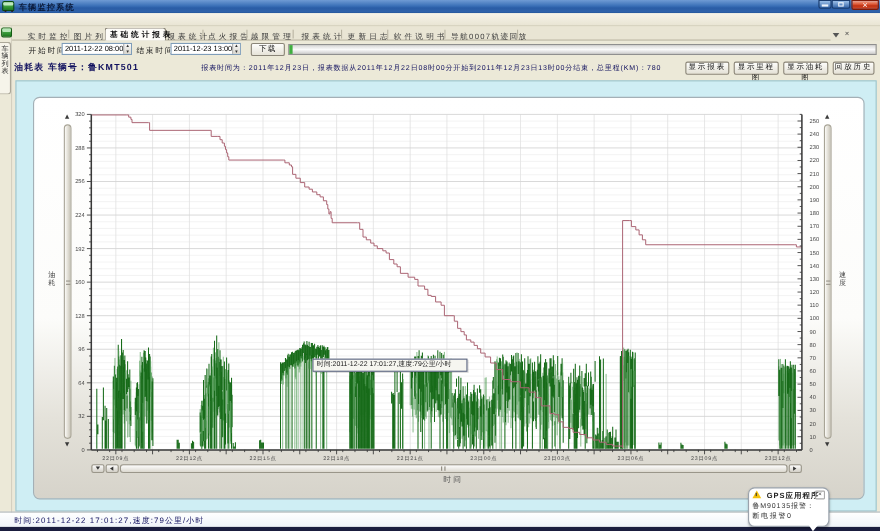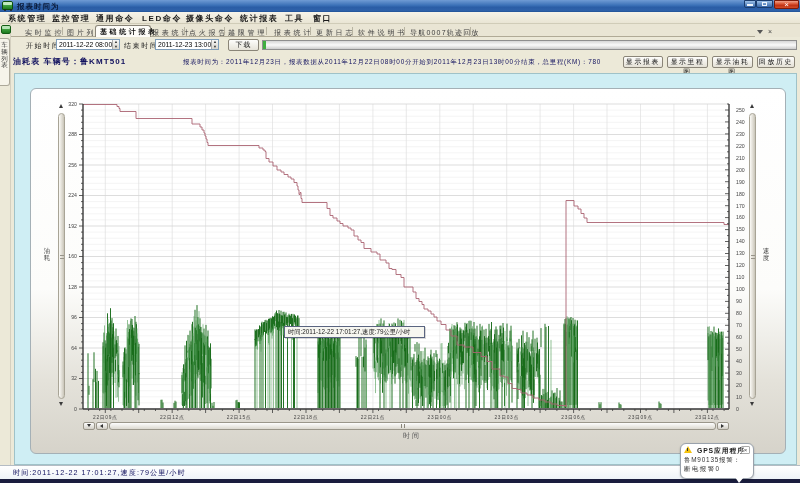--- a/index.html
+++ b/index.html
@@ -6,39 +6,29 @@
 #app{position:relative;width:800px;height:483px;background:#ece9d8}
 .abs{position:absolute}
 </style></head><body>
 <div id="app">
 
 <div class="abs" style="left:0;top:0;width:800px;height:12px;background:linear-gradient(#6f9bd4 0%,#3a70b7 45%,#2a5da6 60%,#2f62aa 92%,#1c4c8e 100%)"></div>
 <div class="abs" style="left:2px;top:1px;width:11px;height:9px;background:linear-gradient(#5cc45c,#1e7a1e);border-radius:2px 2px 1px 1px;border:1px solid #0c4d0c"></div>
 <div class="abs" style="left:3px;top:2px;width:9px;height:3px;background:#bfe8bf;border-radius:1px"></div>
 <div class="abs" style="left:4px;top:9px;width:2px;height:2px;background:#222;border-radius:50%"></div>
 <div class="abs" style="left:10px;top:9px;width:2px;height:2px;background:#222;border-radius:50%"></div>
-<div class="abs" style="left:17px;top:2px;font-size:7.5px;color:#0a1a3a;font-weight:bold;letter-spacing:1px">报表时间为</div>
+<div class="abs" style="left:17px;top:2px;font-size:7.5px;color:#0a1a3a;font-weight:bold;letter-spacing:1px">车辆监控系统</div>
 
 <div class="abs" style="left:744px;top:0;width:12px;height:8px;background:linear-gradient(#9cc0e8,#3565a8);border-radius:0 0 2px 2px;border:1px solid #1a3c6e"></div>
 <div class="abs" style="left:747px;top:4px;width:6px;height:2px;background:#eef4fb"></div>
 <div class="abs" style="left:756px;top:0;width:17px;height:8px;background:linear-gradient(#9cc0e8,#3565a8);border-radius:0 0 2px 2px;border:1px solid #1a3c6e"></div>
 <div class="abs" style="left:762px;top:2px;width:5px;height:4px;border:1px solid #eef4fb"></div>
 <div class="abs" style="left:774px;top:0;width:25px;height:9px;background:linear-gradient(#f0a088 0%,#d9502e 45%,#c03214 60%,#d04a28 100%);border-radius:0 0 2px 2px;border:1px solid #7e1a08;color:#fff;font-size:8px;line-height:7px;text-align:center">×</div>
 
 <div class="abs" style="left:0;top:12px;width:800px;height:12px;background:linear-gradient(#f6f3e9,#e9e5d4);border-bottom:1px solid #d0ccb8"></div>
-<div class="abs" style="left:0;top:13px;width:800px;height:10px;font-size:8px;font-weight:bold;color:#1a1a1a;letter-spacing:1.6px">
-<span class="abs" style="left:8px">系统管理</span>
-      <span class="abs" style="left:52px">监控管理</span>
-<span class="abs" style="left:96px">通用命令</span>
-      <span class="abs" style="left:142px">LED命令</span>
-<span class="abs" style="left:186px">摄像头命令</span>
-      <span class="abs" style="left:240px">统计报表</span>
-<span class="abs" style="left:285px">工具</span>
-      <span class="abs" style="left:313px">窗口</span>
-</div>
 
 <div class="abs" style="left:0;top:24px;width:11px;height:455px;background:#ece9d8;border-right:1px solid #d4d0c0"></div>
 <div class="abs" style="left:1px;top:25px;width:10px;height:9px;background:linear-gradient(#5abf5a,#1d7a1d);border-radius:2px;border:1px solid #145c14"></div>
 <div class="abs" style="left:2px;top:26px;width:8px;height:3px;background:#b6e4b6;border-radius:1px"></div>
 <div class="abs" style="left:0px;top:38px;width:10px;height:48px;background:#f6f4ea;border:1px solid #aca899;border-left:none;border-radius:0 3px 3px 0;font-size:6.5px;color:#333;text-align:center;line-height:1.05;padding-top:3px">车<br>辆<br>列<br>表</div>
 
 <div class="abs" style="left:11px;top:24px;width:789px;height:13px;background:#e9e5d4"></div>
 <div class="abs" style="left:11px;top:36px;width:744px;height:1px;background:#b0aa96"></div>
 <div class="abs" style="left:14px;top:26px;width:740px;height:11px;font-size:7px;color:#3a3a3a;letter-spacing:2.8px">
 <span class="abs" style="left:11px;top:2px">实时监控</span>

